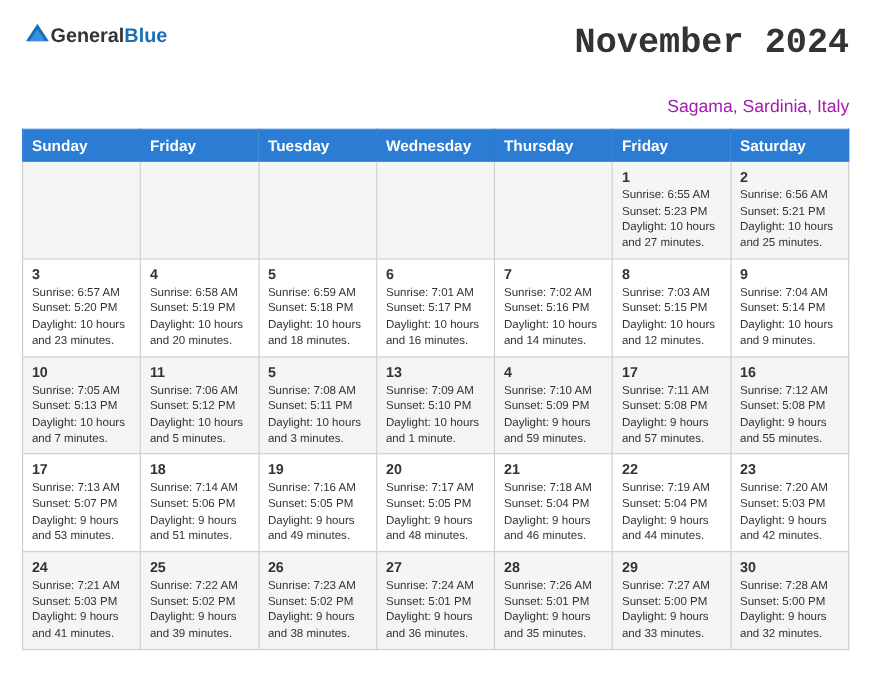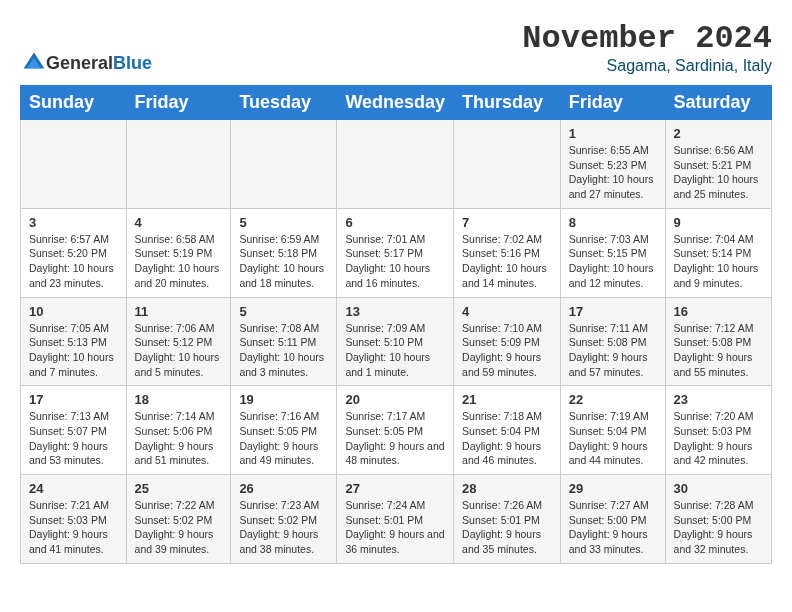--- a/index.html
+++ b/index.html
@@ -6,21 +6,21 @@
     body {
       font-family: Arial, sans-serif;
       background: #fff;
       width: 792px;
       min-height: 612px;
       padding: 20px;
     }
     .header-section {
       display: flex;
       justify-content: space-between;
-      align-items: flex-end;
+      align-items: flex-start;
       margin-bottom: 10px;
       gap: 16px;
     }
     .logo {
       display: flex;
       align-items: center;
     }
     .logo-icon {
       width: 24px;
       height: 24px;
@@ -30,33 +30,34 @@
       text-align: right;
     }
     .month-year {
       font-size: 32px;
       font-weight: bold;
       color: #333;
       font-family: Liberation Mono, monospace;
     }
     .location {
       font-size: 16px;
-      color: #0c4a6e;
+      color: #a21caf;
+      margin-top: 32px;
     }
     .calendar-table {
       width: 100%;
       border-collapse: collapse;
       border: 1px solid #ccc;
     }
     .calendar-table th {
       background-color: #2b7cd3;
       color: white;
       text-align: left;
       padding: 6px 8px;
-      font-size: 18px;
+      font-size: 14px;
       border: 1px solid #2b7cd3;
     }
     .calendar-table td {
       vertical-align: top;
       padding: 6px 8px;
       border: 1px solid #ccc;
       width: calc(100% / 7);
       min-height: 80px;
       font-size: 11px;
       color: #333;

